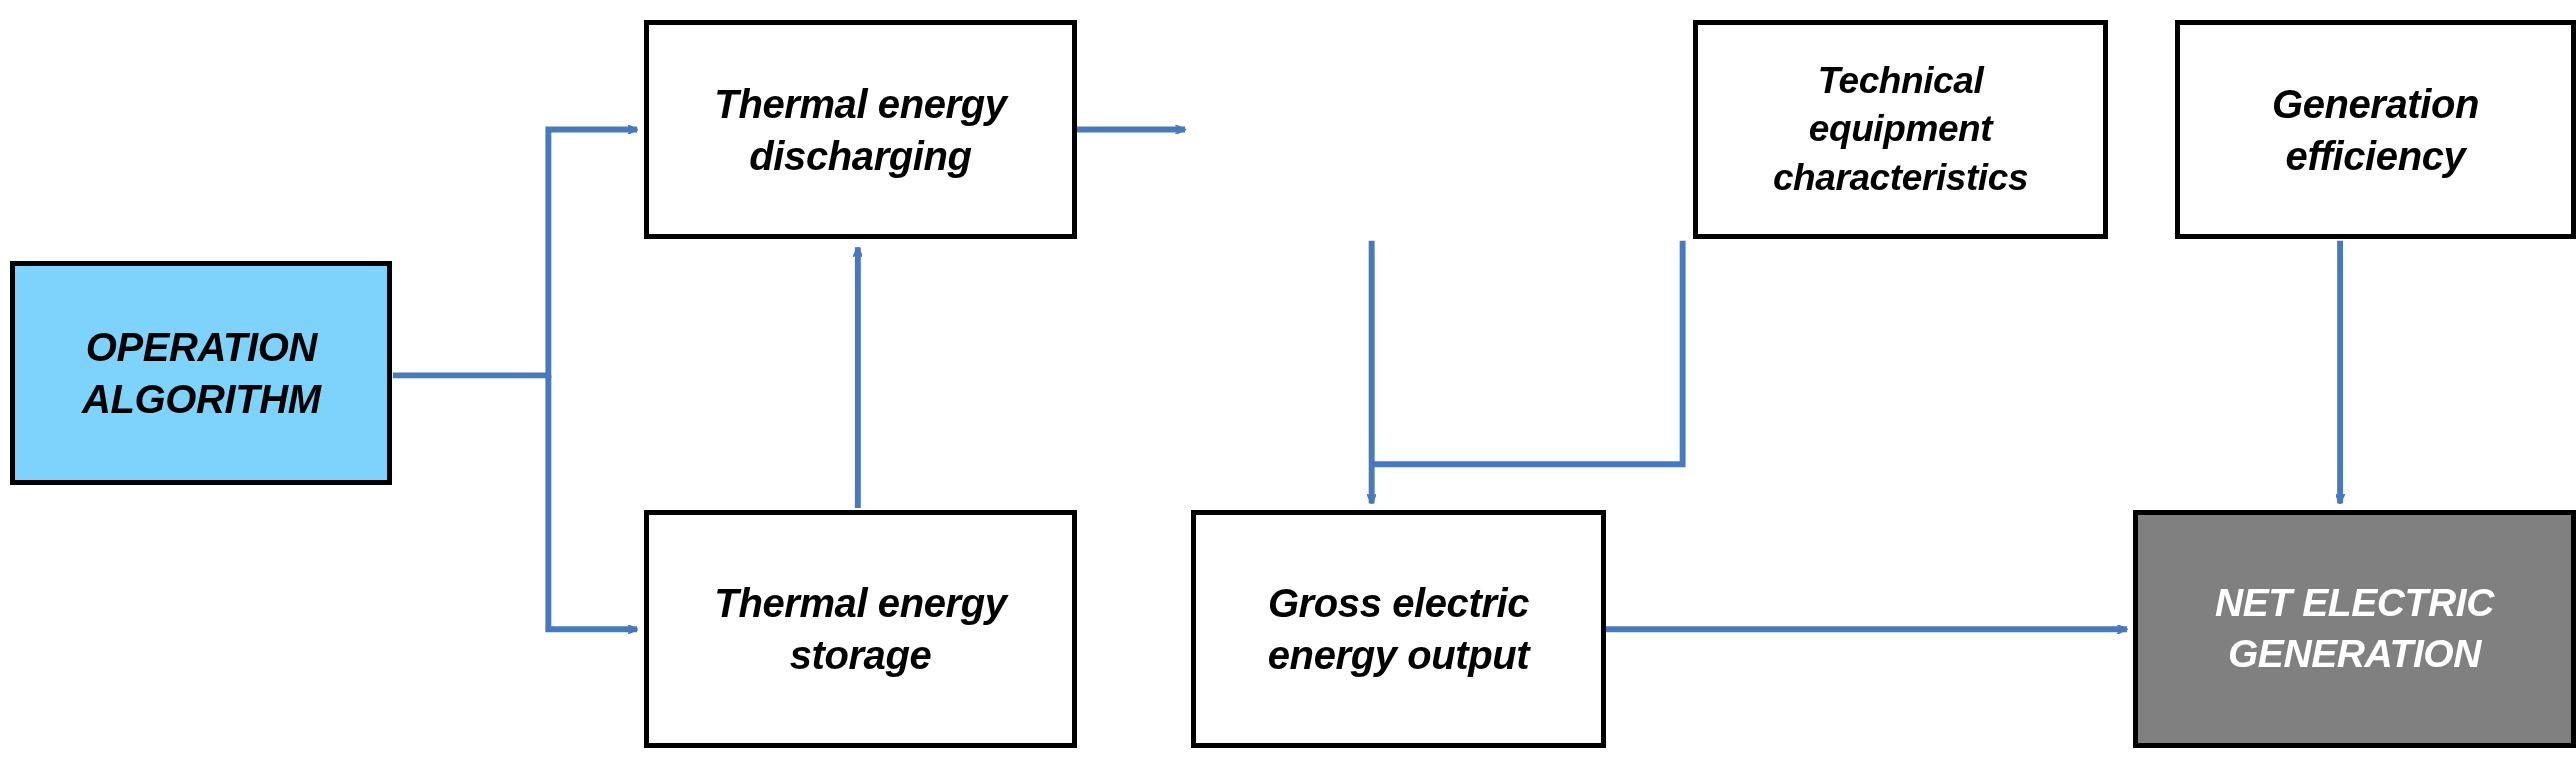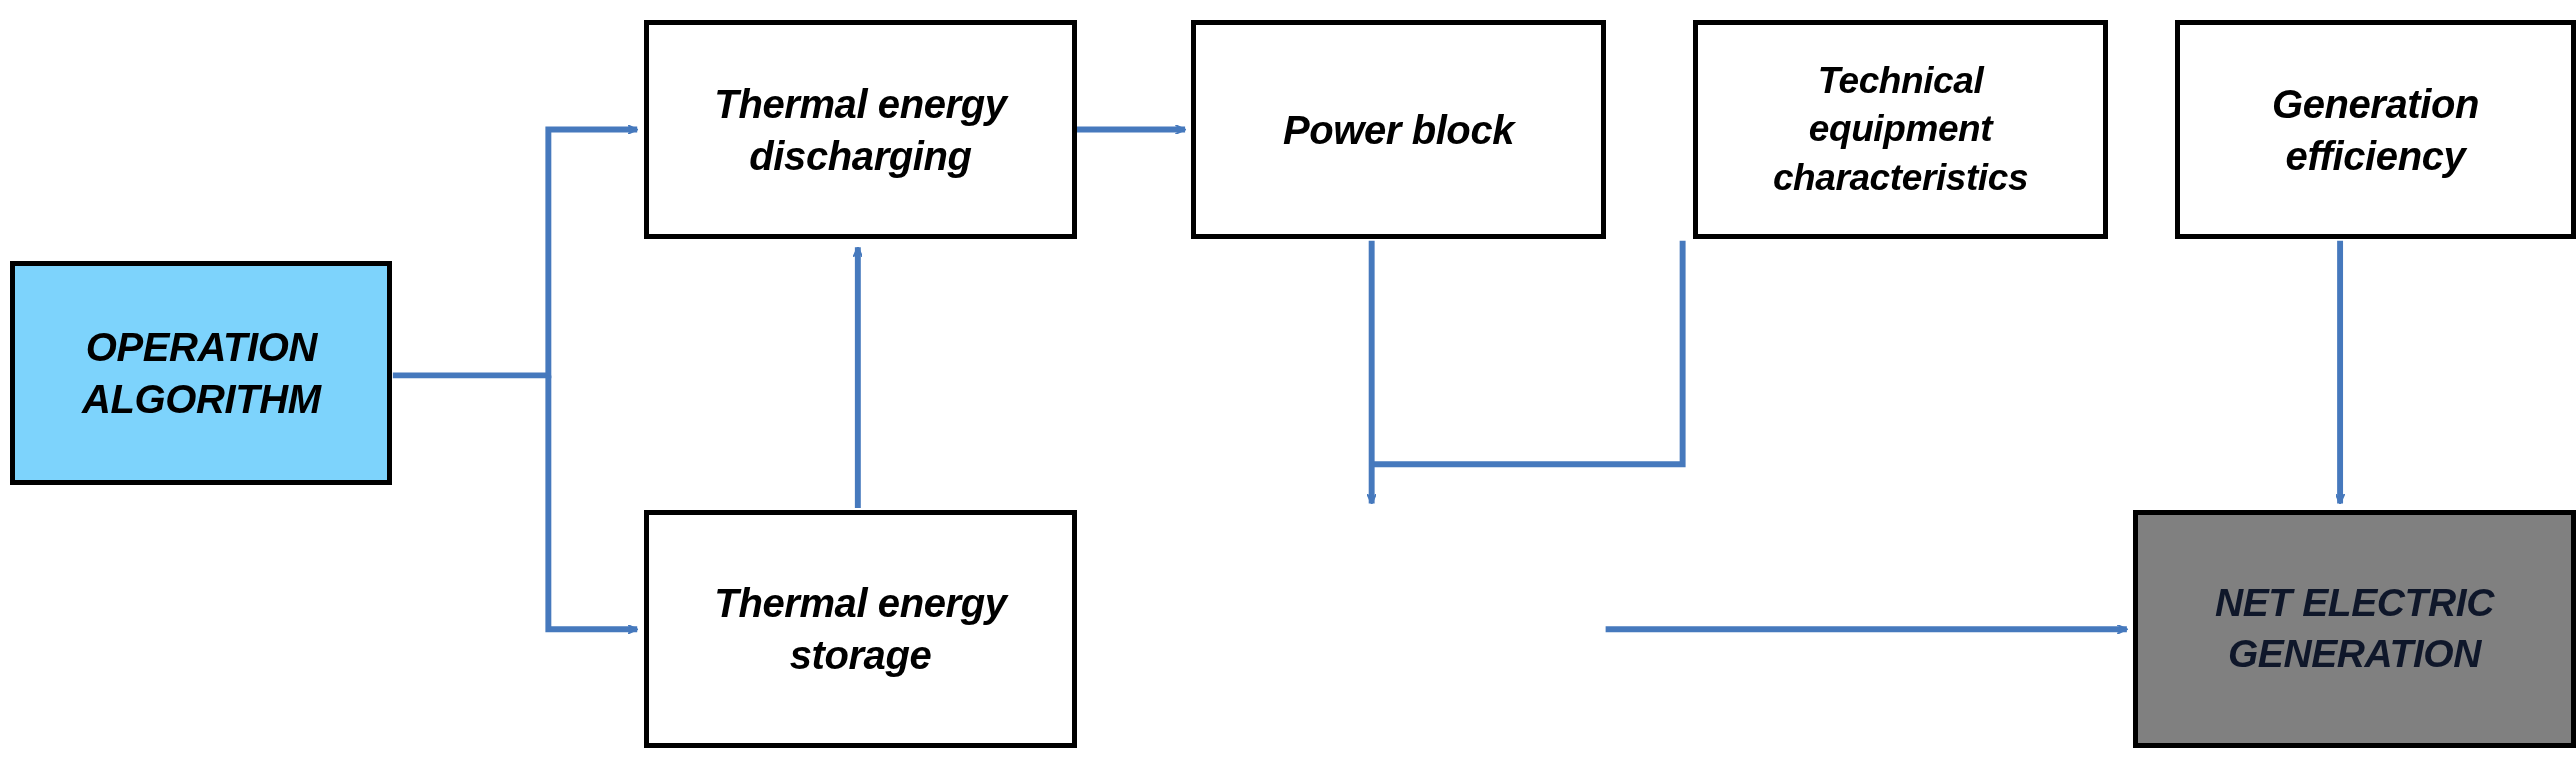--- a/index.html
+++ b/index.html
@@ -39,21 +39,21 @@
     font-style: italic;
     font-size: 40px;
     line-height: 1.30;
     letter-spacing: -0.4px;
     color: #000000;
     white-space: pre-line;
     padding: 0 10.4px;
   }
   .node.accent-light { background: #7dd3fc; }
   .node.accent-dark  { background: #808080; }
-  .node.accent-dark .label { color: #0f172a; }
+  .node.accent-dark .label { color: #ffffff; }
 
   
   #node-operation-algorithm     { left: 10.4px;   top: 261px; width: 382px;  height: 224px; }
   #node-thermal-discharging     { left: 644px;  top: 20px;  width: 433px;  height: 219px; }
   #node-power-block             { left: 1191px; top: 20px;  width: 415px;  height: 219px; }
   #node-technical-equipment     { left: 1693px; top: 20px;  width: 415px;  height: 219px; }
   #node-generation-efficiency   { left: 2175px; top: 20px;  width: 401px;  height: 219px; }
   #node-thermal-storage         { left: 644px;  top: 510px; width: 433px;  height: 238px; }
   #node-gross-electric          { left: 1191px; top: 510px; width: 415px;  height: 238px; }
   #node-net-electric            { left: 2133px; top: 510px; width: 443px;  height: 238px; }
@@ -96,40 +96,41 @@
   <div class="node accent-light" id="node-operation-algorithm">
     <span class="label">OPERATION
 ALGORITHM</span>
   </div>
 
   <div class="node" id="node-thermal-discharging">
     <span class="label">Thermal energy
 discharging</span>
   </div>
 
-  <div class="node" id="node-power-block">
-    <span class="label">Power block</span>
-  </div>
 
   <div class="node" id="node-technical-equipment">
     <span class="label">Technical
 equipment
 characteristics</span>
   </div>
 
   <div class="node" id="node-generation-efficiency">
     <span class="label">Generation
 efficiency</span>
   </div>
 
   <div class="node" id="node-thermal-storage">
     <span class="label">Thermal energy
 storage</span>
   </div>
 
+  <div class="node" id="node-gross-electric">
+    <span class="label">Gross electric
+energy output</span>
+  </div>
 
   <div class="node accent-dark" id="node-net-electric">
     <span class="label">NET ELECTRIC
 GENERATION</span>
   </div>
 
 </div>
 
 
 </body></html>

